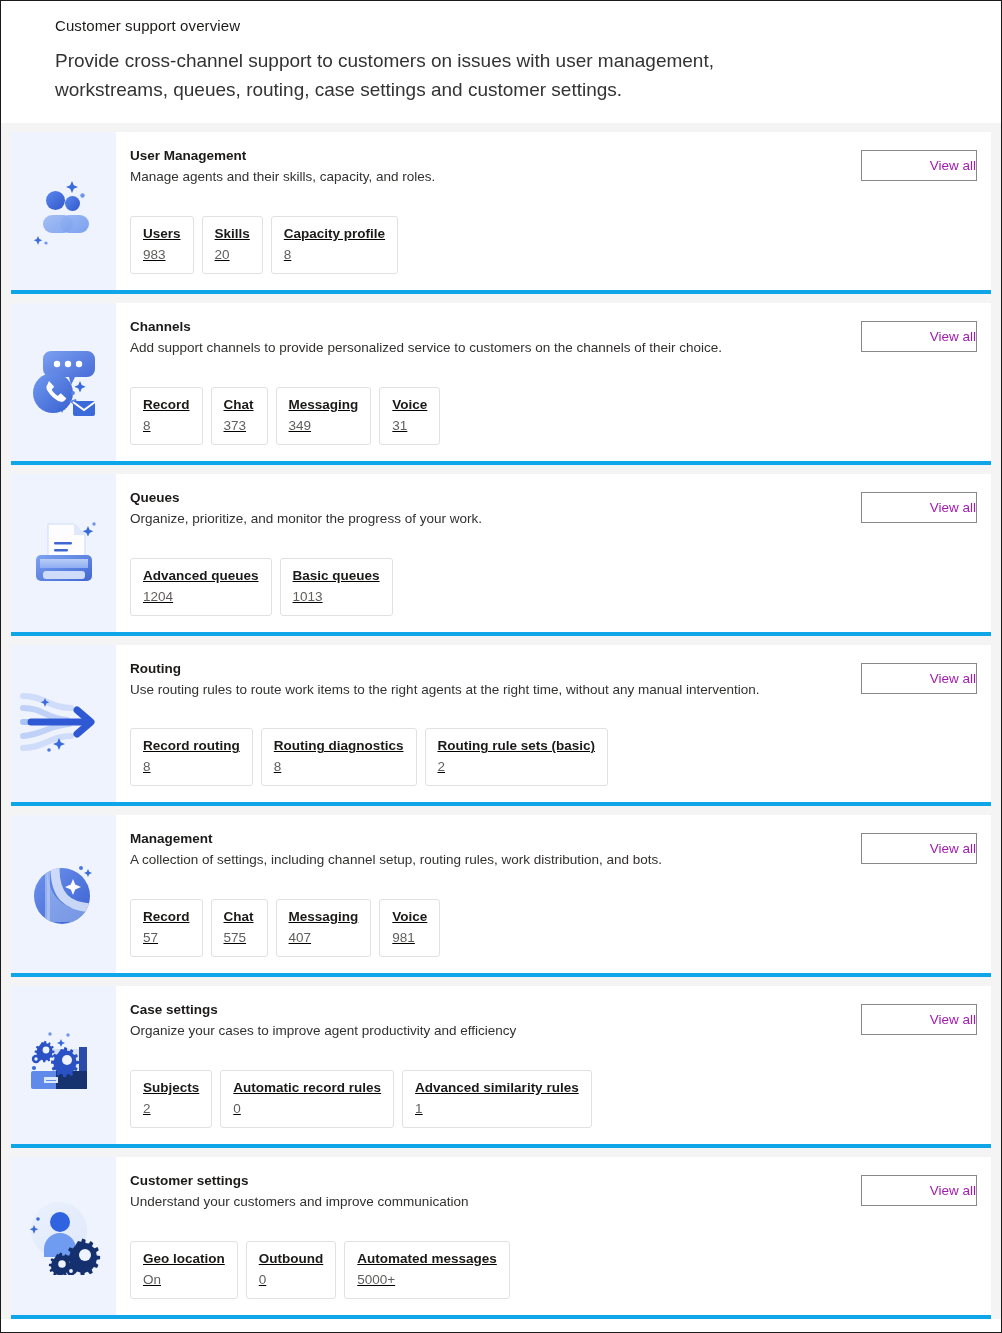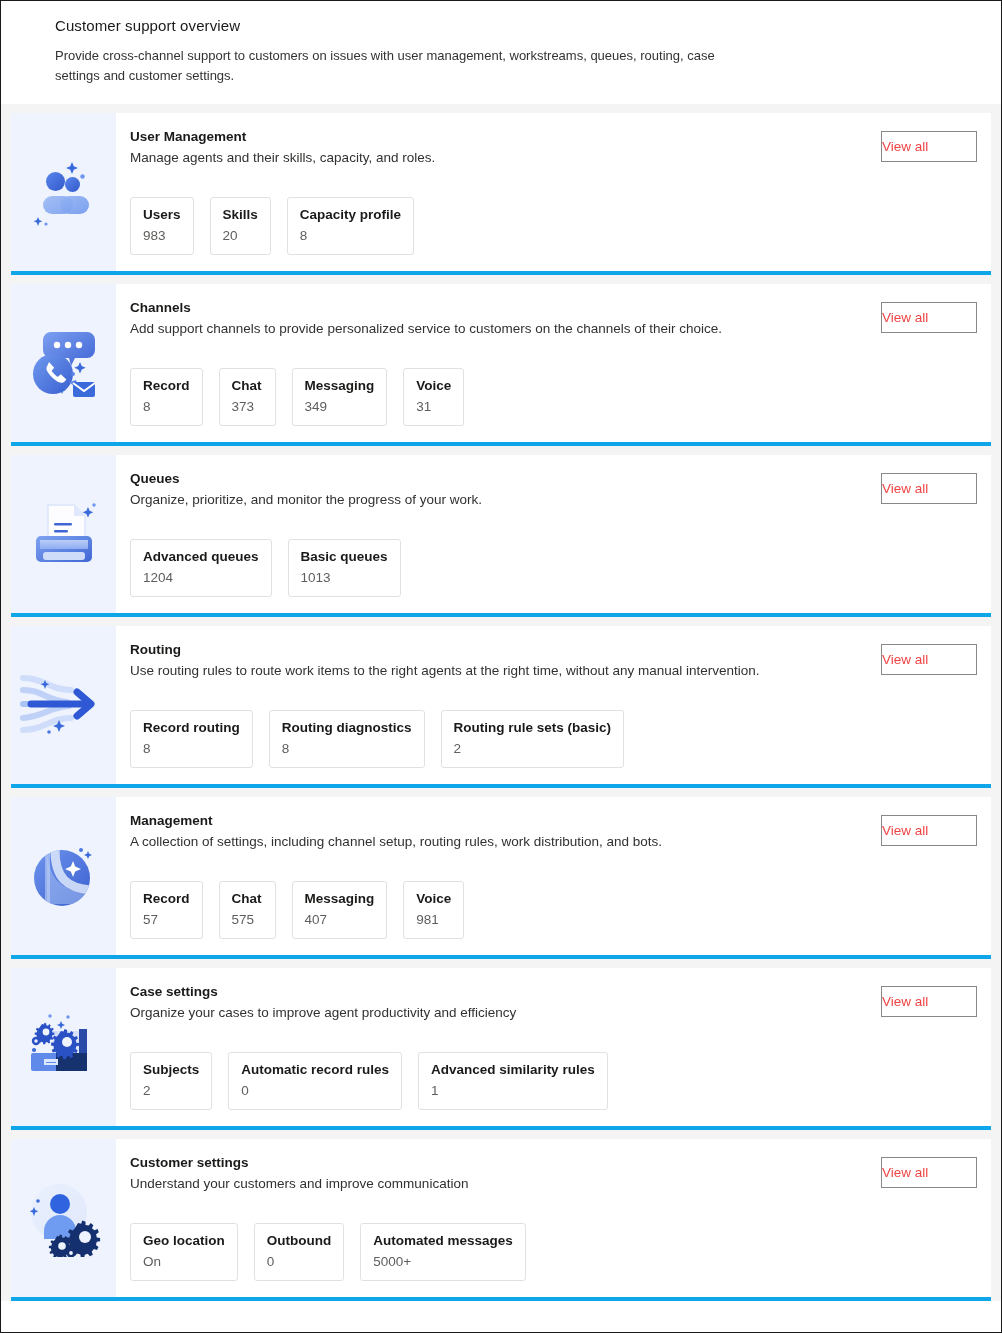--- a/index.html
+++ b/index.html
@@ -21,21 +21,21 @@
     background: #ffffff;
   }
   .page-title {
     font-size: 15px;
     color: #1b1a19;
     font-weight: 400;
     margin: 0 0 12px 0;
     letter-spacing: 0.1px;
   }
   .page-subtitle {
-    font-size: 13px;
+    font-size: 19px;
     color: #333333;
     line-height: 1.55;
     margin: 0;
     max-width: 700px;
   }
   
   .cards {
     background: #f4f4f4;
     padding-top: 1px;
   }
@@ -78,38 +78,39 @@
     margin: 0 0 5px 0;
   }
   .card-desc {
     font-size: 13.5px;
     color: #323130;
     margin: 0;
     line-height: 1.4;
   }
   .view-all {
     flex: 0 0 auto;
-    width: 96px;
+    width: 116px;
     height: 31px;
     line-height: 29px;
-    text-align: left;
+    text-align: right;
     border: 1px solid #8a8886;
     background: #ffffff;
-    color: #ef4444;
+    color: #a21caf;
     font-size: 13.5px;
     font-family: "Liberation Sans", sans-serif;
     cursor: pointer;
     padding: 0;
     margin-top: 2px;
   }
   .stats {
     display: flex;
-    gap: 16px;
+    gap: 8px;
     margin-top: 29px;
     flex-wrap: wrap;
+    text-decoration: underline;
   }
   .stat-tile {
     border: 1px solid #e1e1e1;
     border-radius: 3px;
     background: #ffffff;
     padding: 9px 12px 11px 12px;
     min-width: 57px;
     min-height: 56px;
     cursor: pointer;
   }

